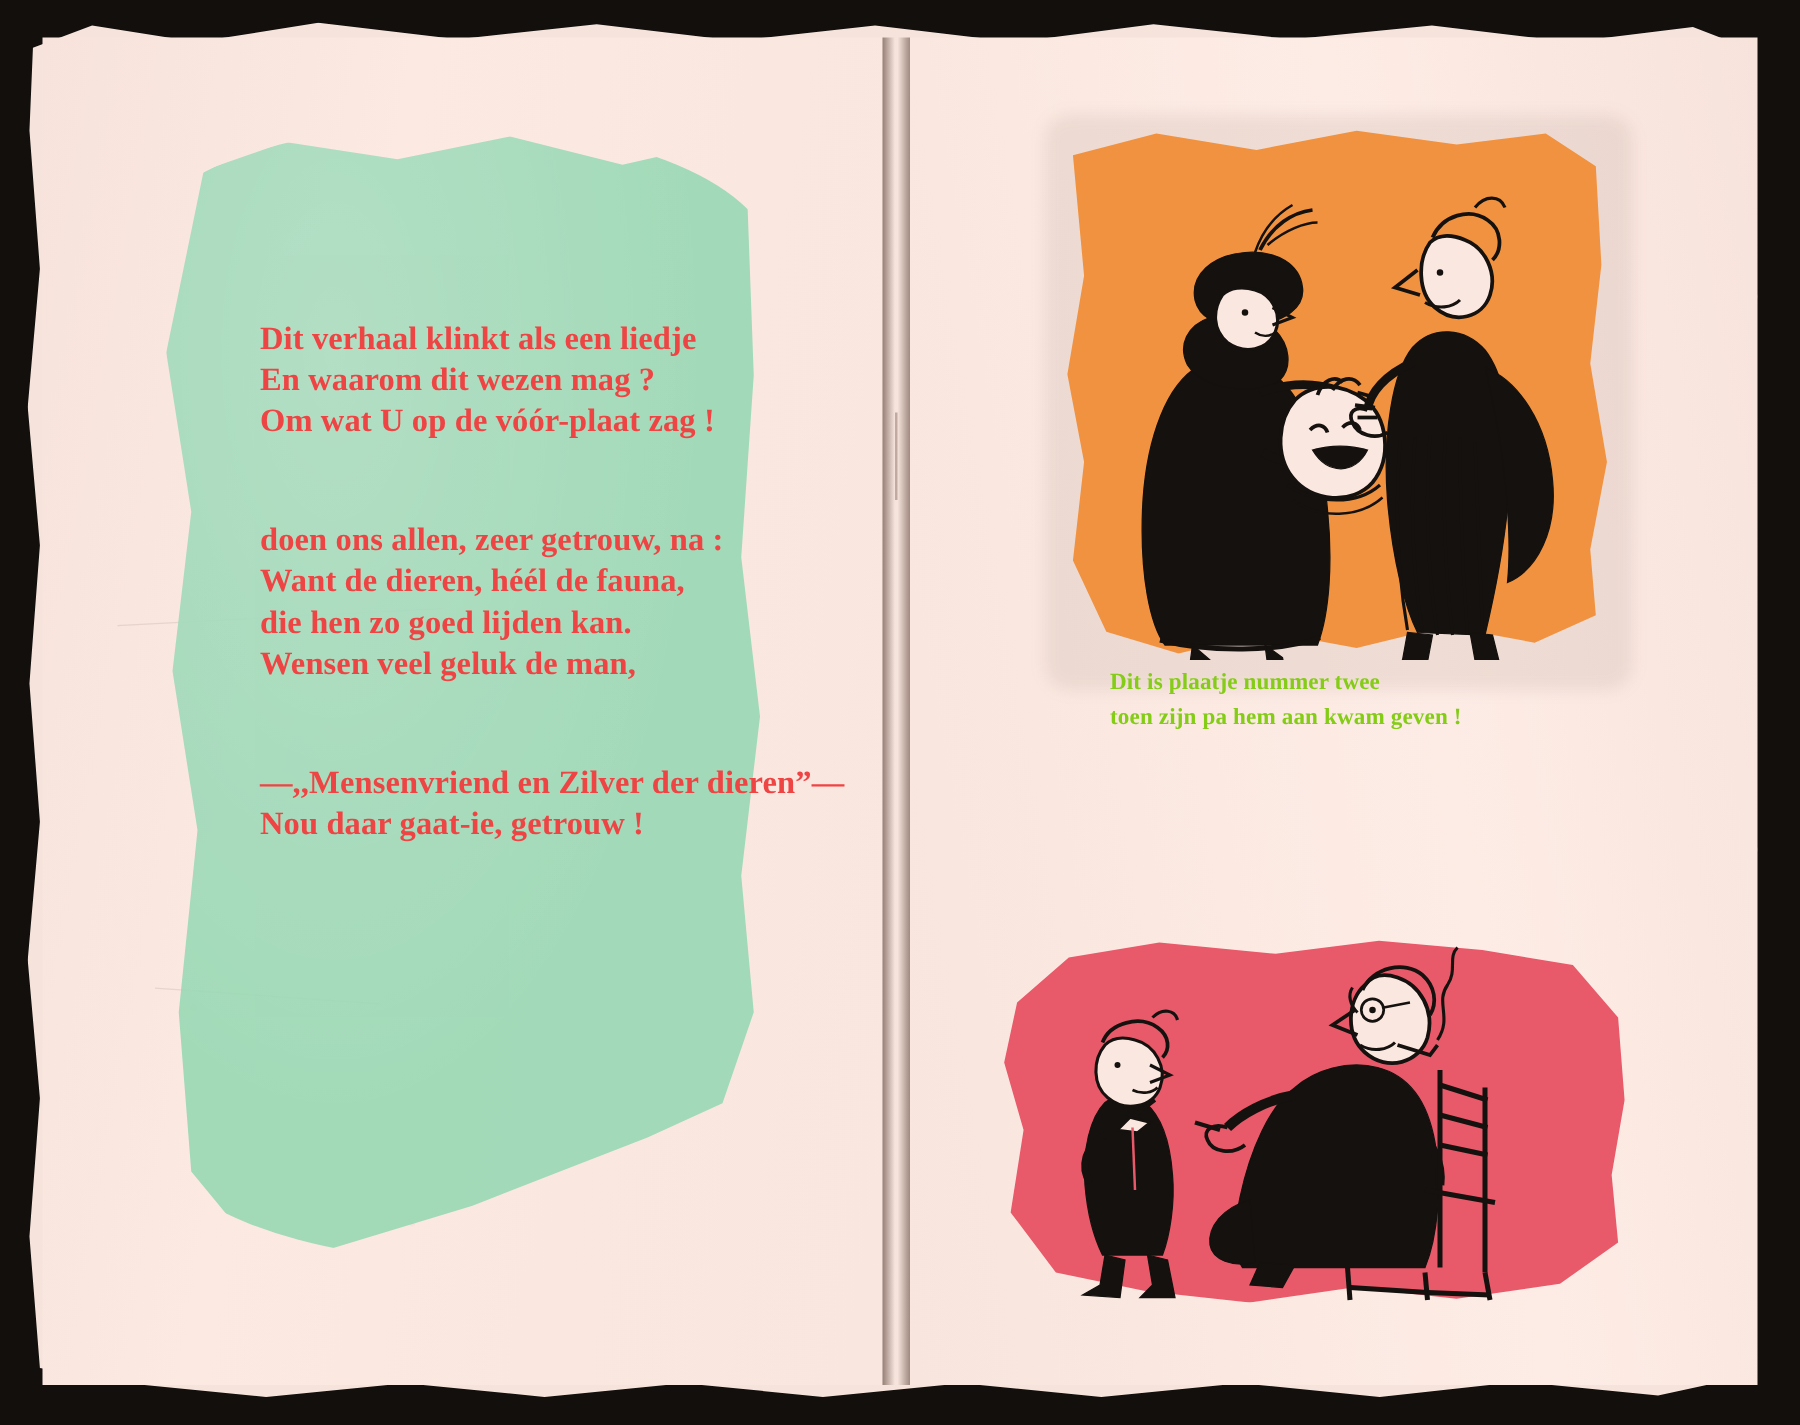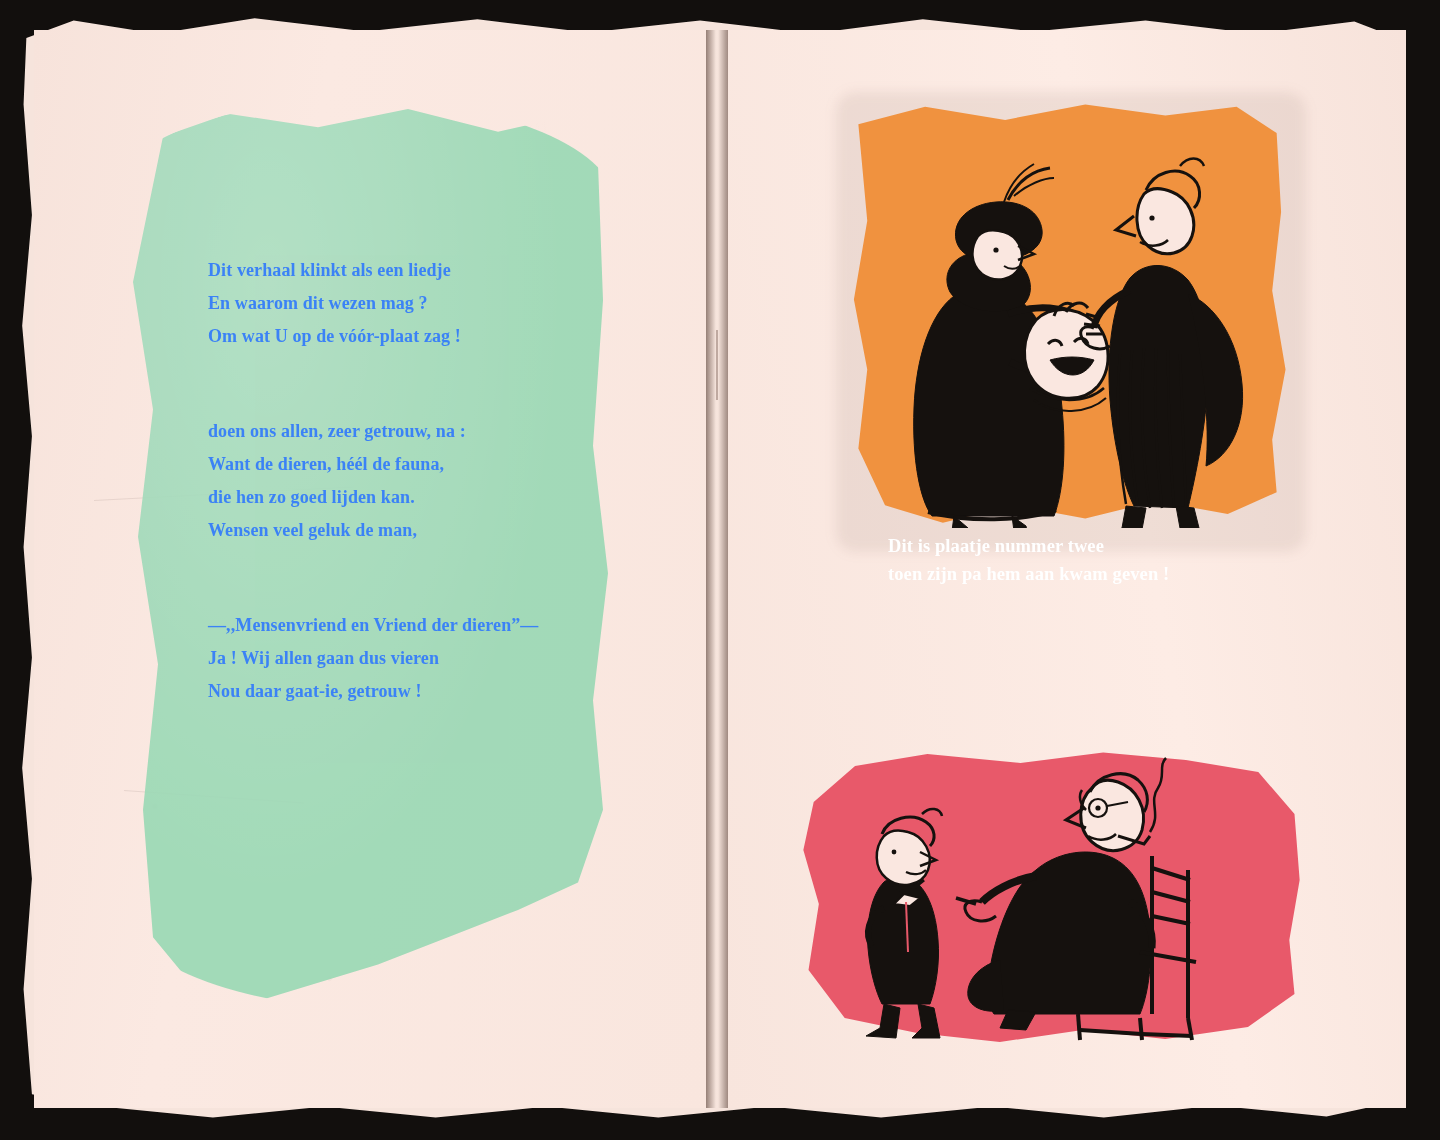--- a/index.html
+++ b/index.html
@@ -96,22 +96,22 @@
     position: absolute;
     inset: 0;
     background: radial-gradient(ellipse at 30% 20%, rgba(255,255,255,0.18), rgba(255,255,255,0) 60%);
   }
 
   .left-text {
     position: absolute;
     left: 208px;
     top: 254px;
     width: 430px;
-    color: #3b82f6;
-    font-size: 18px;
+    color: #ef4444;
+    font-size: 26px;
     font-weight: 700;
     line-height: 33px;
     letter-spacing: 0.1px;
   }
   .stanza { margin-bottom: 33px; }
   .stanza.gap-big { margin-bottom: 62px; }
   .stanza div { white-space: pre; }
 
   
   .orange-blob {
@@ -152,21 +152,21 @@
       97% 22%, 98% 44%, 96% 64%, 97% 82%, 88% 93%, 72% 97%,
       56% 94%, 40% 98%, 24% 95%, 10% 90%, 3% 74%, 5% 52%, 2% 34%
     );
   }
 
   .right-text {
     position: absolute;
     left: 888px;
     top: 533px;
     width: 430px;
-    color: #ffffff;
+    color: #84cc16;
     font-size: 18.5px;
     font-weight: 700;
     line-height: 27.5px;
     letter-spacing: 0.1px;
   }
   .right-text .stanza { margin-bottom: 27px; }
   .right-text .stanza:last-child { margin-bottom: 0; }
 
   
   .showthrough {
@@ -222,22 +222,21 @@
       <div>En waarom dit wezen mag ?</div>
       <div>Om wat U op de vóór-plaat zag !</div>
     </div>
     <div class="stanza gap-big">
       <div>doen ons allen, zeer getrouw, na :</div>
       <div>Want de dieren, héél de fauna,</div>
       <div>die hen zo goed lijden kan.</div>
       <div>Wensen veel geluk de man,</div>
     </div>
     <div class="stanza">
-      <div>—,,Mensenvriend en Vriend der dieren”—</div>
-      <div>Ja ! Wij allen gaan dus vieren</div>
+      <div>—,,Mensenvriend en Zilver der dieren”—</div>
       <div>Nou daar gaat-ie, getrouw !</div>
     </div>
   </div>
 
   <div class="page page-right">
     <div class="speckle"></div>
   </div>
 
   <div class="shadow-blob"></div>
   <div class="orange-blob"></div>

